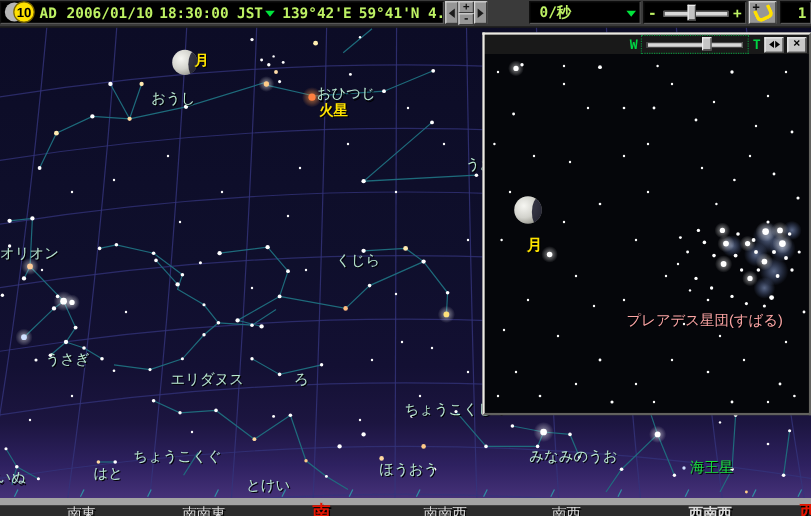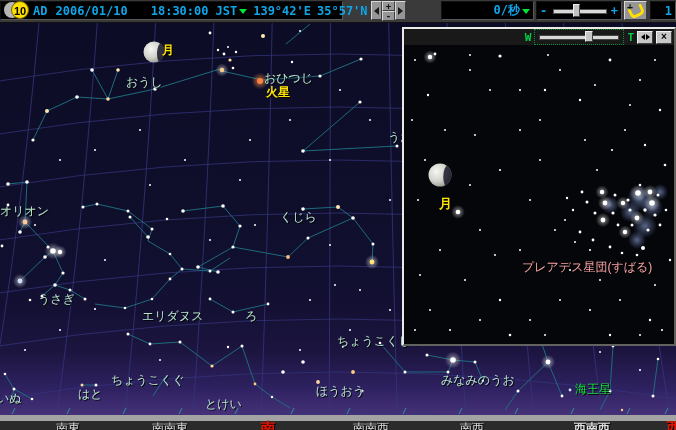--- a/index.html
+++ b/index.html
@@ -4,38 +4,38 @@
 <style>
   html,body{margin:0;padding:0;background:#222;}
   .screen{position:relative;width:676px;height:430px;background:#000;overflow:hidden;
           font-family:"Liberation Sans",sans-serif;}
 
   
   .toolbar{position:absolute;left:0;top:0;width:676px;height:22px;background:#3a3a3a;
            border-bottom:1px solid #111;z-index:10;}
   .tb-panel{position:absolute;top:1px;height:19px;background:#000;display:flex;align-items:center;
             border:1px solid;border-color:#101010 #585858 #585858 #101010;box-sizing:border-box;}
-  .gtext{color:#0ea5e9;font:bold 12px "DejaVu Sans Mono",monospace;white-space:pre;}
-  .tb-main{left:0;width:343px;padding-left:2px;}
+  .gtext{color:#bef264;font:bold 12px "DejaVu Sans Mono",monospace;white-space:pre;}
+  .tb-main{left:0;width:370px;padding-left:2px;}
   .badge{position:relative;width:27px;height:19px;display:inline-block;flex:none;}
   .badge-gray{position:absolute;left:1px;top:1px;width:16px;height:16px;border-radius:50%;background:#b6b6b6;}
   .badge-yellow{position:absolute;left:8px;top:0px;width:18px;height:18px;border-radius:50%;
     background:#ffe000;color:#000;font:bold 11px/18px "Liberation Sans",sans-serif;text-align:center;
     border:1px solid #7a6600;box-sizing:border-box;}
   .dd-arrow{width:0;height:0;border-left:4px solid transparent;border-right:4px solid transparent;
             border-top:5px solid #00e43c;display:inline-block;margin:2px 0 0 2px;}
   .tb-cluster{position:absolute;left:371px;top:1px;height:19px;display:flex;}
   .tbtn{background:#969696;border:1px solid;border-color:#d9d9d9 #3c3c3c #3c3c3c #d9d9d9;
         padding:0;margin:0;box-sizing:border-box;cursor:pointer;}
   .arrowbtn{width:11px;height:19px;display:flex;align-items:center;justify-content:center;}
   .tri-l{width:0;height:0;border-top:4px solid transparent;border-bottom:4px solid transparent;border-right:5px solid #1c1c1c;}
   .tri-r{width:0;height:0;border-top:4px solid transparent;border-bottom:4px solid transparent;border-left:5px solid #1c1c1c;}
   .stepcol{display:flex;flex-direction:column;width:13px;height:19px;}
   .mini{height:10px;font:bold 9px/8px "DejaVu Sans Mono",monospace;color:#111;text-align:center;}
-  .tb-speed{left:441px;width:93px;justify-content:flex-end;padding-right:3px;}
+  .tb-speed{left:441px;width:93px;justify-content:flex-end;padding-right:3px;gap:44px;}
   .tb-slide{left:536px;width:86px;display:flex;align-items:center;justify-content:space-between;padding:0 3px;}
   .hslider{position:relative;width:52px;height:15px;}
   .htrack{position:absolute;left:0;top:6px;width:52px;height:3px;background:#d8d8d8;border:1px solid #555;}
   .hthumb{position:absolute;left:20px;top:1px;width:7px;height:13px;background:#c2c2c2;
           border:1px solid;border-color:#eee #444 #444 #eee;box-sizing:border-box;}
   .tooltip-btn{position:absolute;left:624px;top:1px;width:23px;height:19px;}
   .tool-plus{position:absolute;left:2px;top:-1px;color:#111;font:bold 10px "DejaVu Sans Mono",monospace;}
   .tool-u{position:absolute;right:2px;bottom:2px;width:9px;height:8px;border:3px solid #ffe000;
           border-top:none;border-radius:0 0 5px 5px;transform:rotate(-25deg);}
   .tb-count{left:650px;width:26px;justify-content:flex-end;padding-right:3px;}
@@ -486,25 +486,25 @@
   </div>
 
   <div class="toolbar">
     <div class="tb-panel tb-main">
       <span class="badge">
         <span class="badge-gray"></span>
         <span class="badge-yellow">10</span>
       </span>
       <span class="gtext" style="margin-left:3px">AD</span>
       <span class="gtext" style="margin-left:8px">2006/01/10</span>
-      <span class="gtext" style="margin-left:23px">18:30:00</span>
+      <span class="gtext" style="margin-left:5px">18:30:00</span>
       <span class="gtext" style="margin-left:7px">JST</span>
       <span class="dd-arrow"></span>
       <span class="gtext" style="margin-left:6px">139°42'E</span>
-      <span class="gtext" style="margin-left:6px">35°57'N</span>
+      <span class="gtext" style="margin-left:6px">59°41'N</span>
       <span class="gtext" style="margin-left:7px">4.5</span>
     </div>
     <div class="tb-cluster">
       <button class="tbtn arrowbtn">
           <span class="tri-l"></span>
         </button>
       <div class="stepcol">
         <button class="tbtn mini">+</button>
         <button class="tbtn mini">-</button>
       </div>

